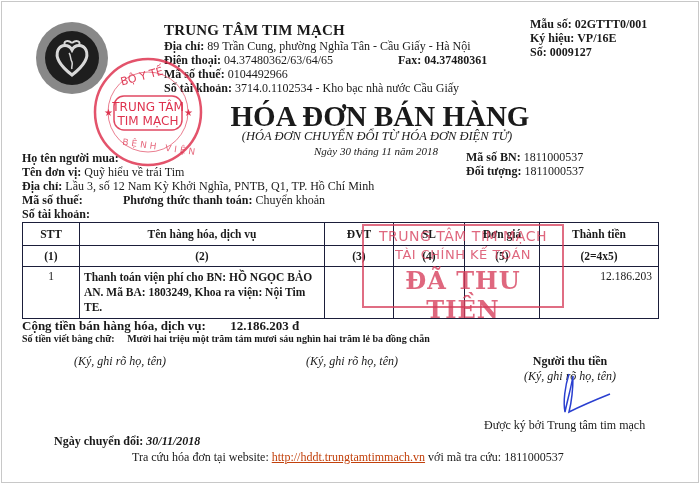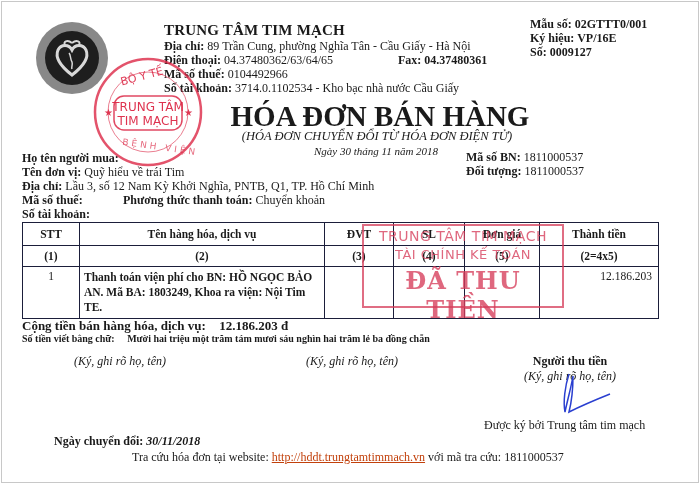--- a/index.html
+++ b/index.html
@@ -178,21 +178,21 @@
     <text x="92" y="60" font-size="10" fill="rgba(220,40,70,0.9)" font-family="DejaVu Sans, sans-serif">★</text>
   </svg>
   <div class="abs" style="left:28px; top:14px; font-size:11px; color:rgba(220,40,70,0.9); font-family:'DejaVu Sans',sans-serif; transform:rotate(-15deg);">BỘ Y TẾ</div>
   <div class="abs" style="left:0; width:112px; top:44px; text-align:center; font-size:12px; color:rgba(220,40,70,0.95); font-family:'DejaVu Sans',sans-serif;">TRUNG TÂM</div>
   <div class="abs" style="left:0; width:112px; top:58px; text-align:center; font-size:12px; color:rgba(220,40,70,0.95); font-family:'DejaVu Sans',sans-serif;">TIM MẠCH</div>
   <div class="abs" style="left:30px; top:86px; font-size:9px; color:rgba(220,40,70,0.7); font-family:'DejaVu Sans',sans-serif; letter-spacing:3px; transform:rotate(8deg);">BỆNH VIỆN</div>
 </div>
 
 <div class="abs b" style="left:22px; top:318px; font-size:13px;">
   <span>Cộng tiền bán hàng hóa, dịch vụ:</span>
-  <span style="margin-left:10px;">12.186.203 đ</span>
+  <span style="margin-left:21px;">12.186.203 đ</span>
 </div>
 <div class="abs b" style="left:22px; top:333px; font-size:10px;">
   <span>Số tiền viết bằng chữ:</span>
   <span style="margin-left:10px;">Mười hai triệu một trăm tám mươi sáu nghìn hai trăm lẻ ba đồng chẵn</span>
 </div>
 
 <div class="abs" style="left:40px; top:354px; width:160px;">
   <div class="sig-sub">(Ký, ghi rõ họ, tên)</div>
 </div>
 <div class="abs" style="left:272px; top:354px; width:160px;">

